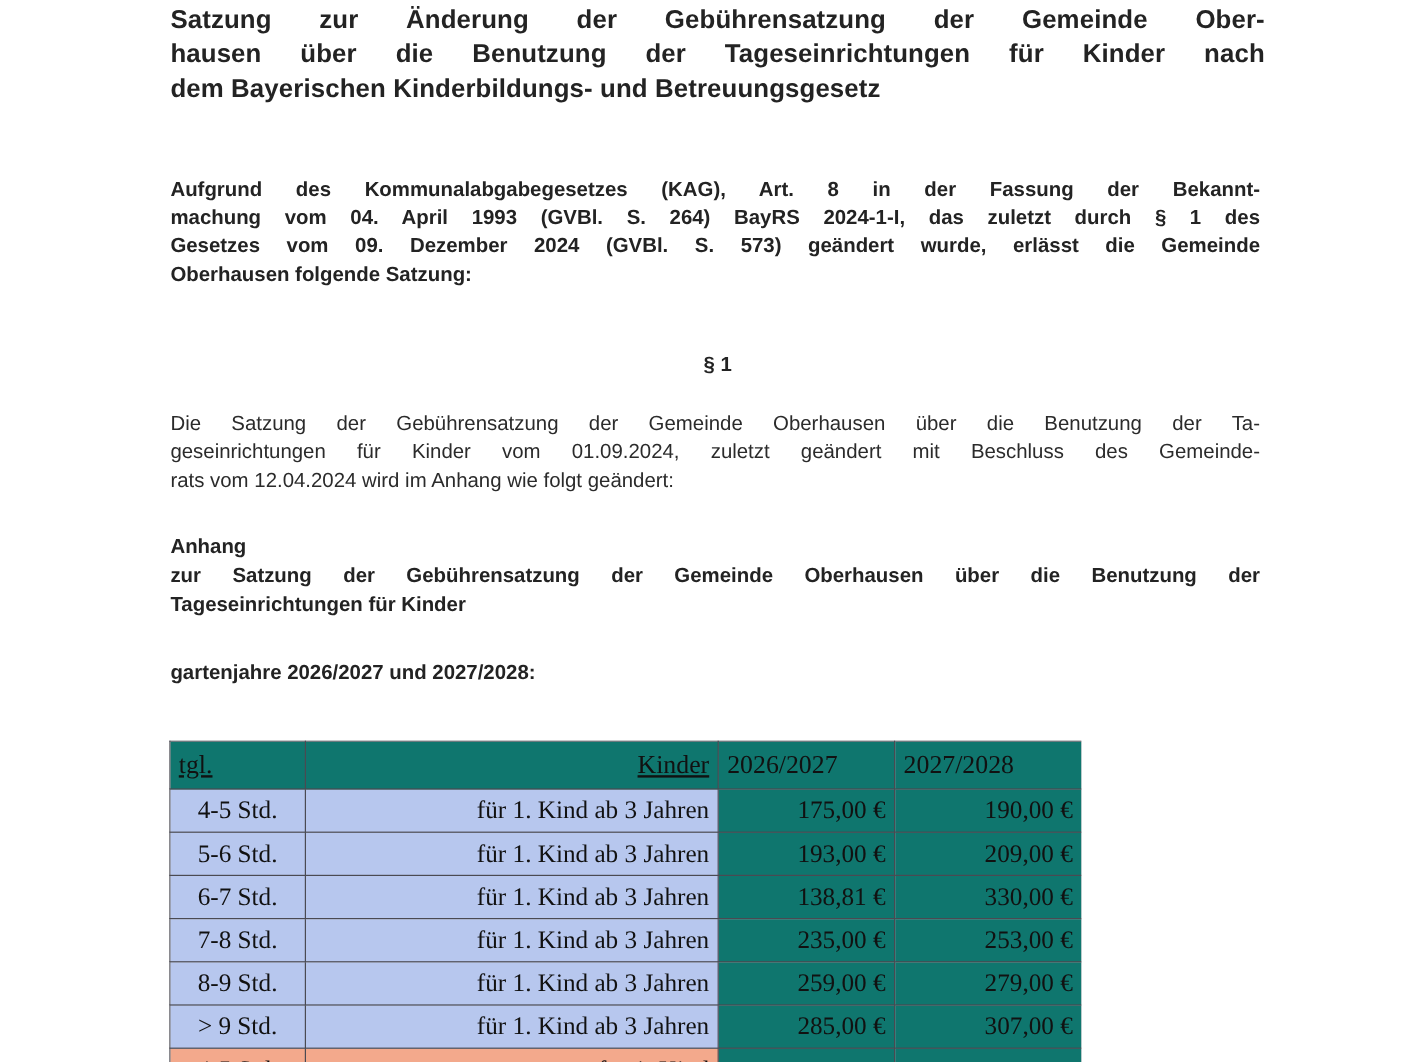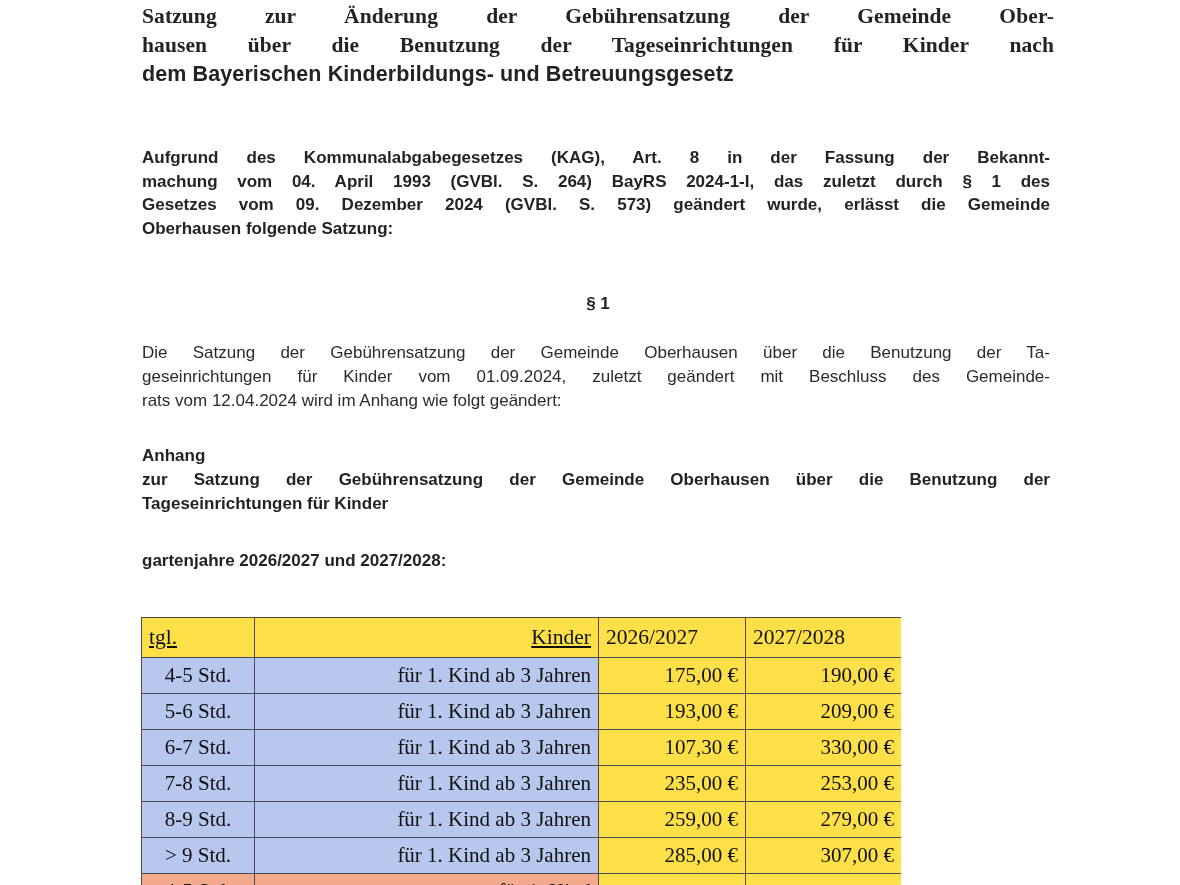--- a/index.html
+++ b/index.html
@@ -32,21 +32,20 @@
     color: #232323;
   }
   .doc-title .ln {
     display: block;
     white-space: pre;
   }
   .doc-title .jline {
     display: block;
     text-align: justify;
     text-align-last: justify;
-    font-family: Liberation Serif, serif;
   }
 
   
   .para-bold {
     position: absolute;
     left: 142px;
     font-family: "Liberation Sans", sans-serif;
     font-weight: bold;
     font-size: 17px;
     line-height: 23.5px;
@@ -117,21 +116,21 @@
   table.fee-table col.c-y2     { width: 156px; }
 
   table.fee-table th,
   table.fee-table td {
     border: 1.3px solid #4a4a52;
     padding: 0 7px;
     font-size: 21px;
     line-height: 1;
     height: 35px;
     vertical-align: middle;
-    background: #fde047;
+    background: #0f766e;
     font-weight: normal;
   }
   table.fee-table thead th {
     height: 39px;
     font-size: 21.5px;
   }
   .th-tgl {
     text-align: left;
     font-weight: bold;
   }
@@ -233,21 +232,21 @@
           </tr>
           <tr class="fill-blue">
             <td class="cell-hours">5-6 Std.</td>
             <td class="cell-desc">für 1. Kind ab 3 Jahren</td>
             <td class="cell-price">193,00 €</td>
             <td class="cell-price">209,00 €</td>
           </tr>
           <tr class="fill-blue">
             <td class="cell-hours">6-7 Std.</td>
             <td class="cell-desc">für 1. Kind ab 3 Jahren</td>
-            <td class="cell-price">107,30 €</td>
+            <td class="cell-price">138,81 €</td>
             <td class="cell-price">330,00 €</td>
           </tr>
           <tr class="fill-blue">
             <td class="cell-hours">7-8 Std.</td>
             <td class="cell-desc">für 1. Kind ab 3 Jahren</td>
             <td class="cell-price">235,00 €</td>
             <td class="cell-price">253,00 €</td>
           </tr>
           <tr class="fill-blue">
             <td class="cell-hours">8-9 Std.</td>

